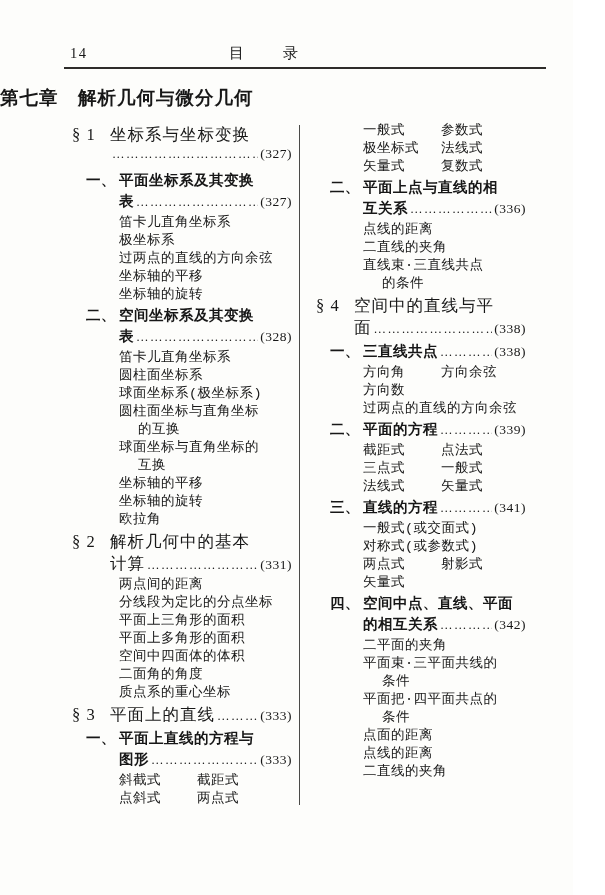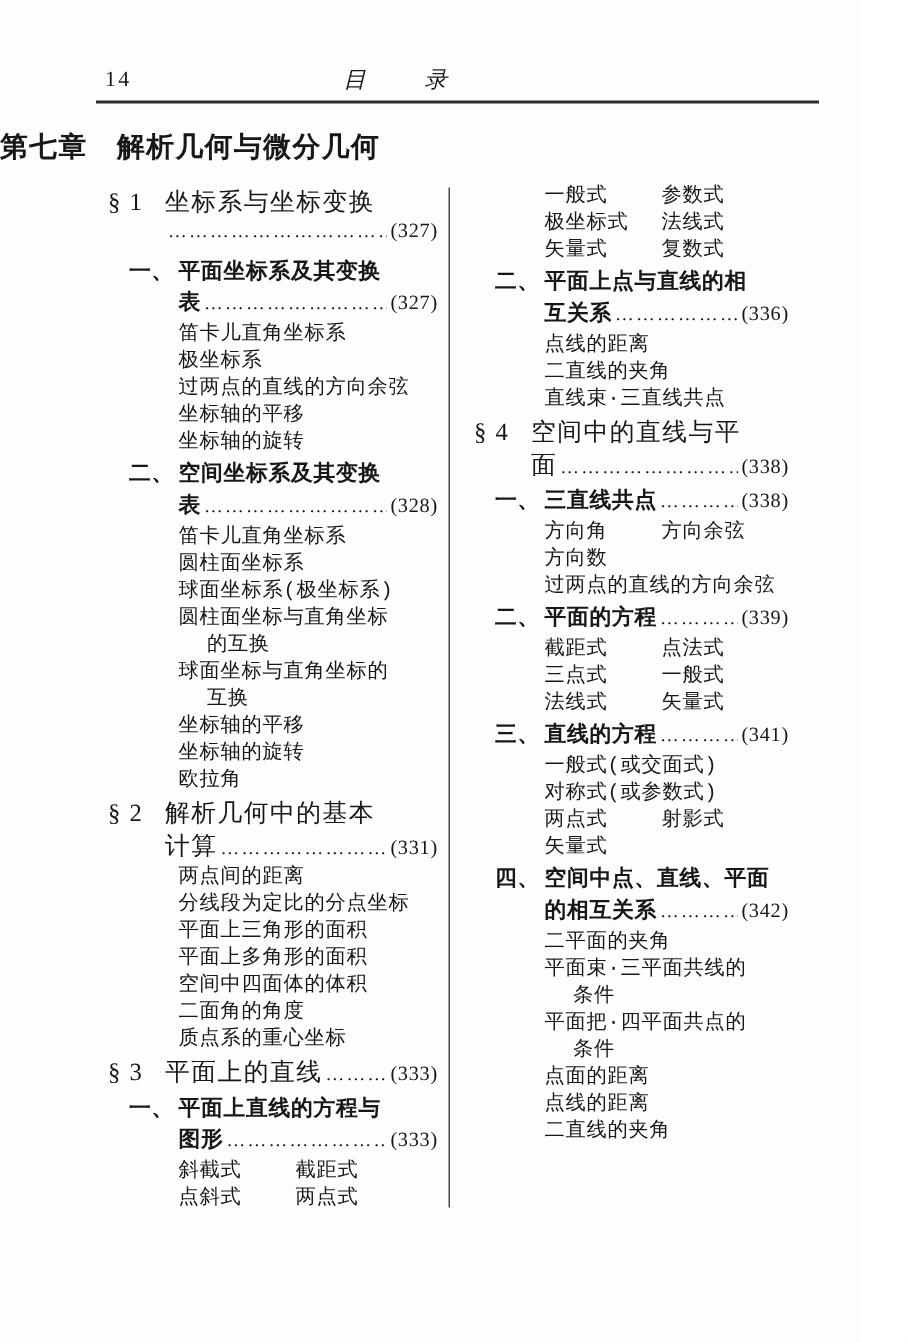--- a/index.html
+++ b/index.html
@@ -11,21 +11,21 @@
     font-family:"Liberation Serif", serif;
     overflow:hidden;
   }
   .folio{
     position:absolute;left:70px;top:45px;
     font-size:14.5px;letter-spacing:1.5px;
   }
   .runhead{
     position:absolute;left:0;right:43px;top:44px;
     text-align:center;
-    font-size:15px;letter-spacing:3px;font-style:italic;
+    font-size:15px;letter-spacing:3px;
   }
   .rule{
     position:absolute;left:64px;top:67px;
     width:482px;height:2px;background:#2e2c2a;
   }
   .chapter{
     position:absolute;left:0;top:85px;width:605px;
     text-align:left;
     font-family:"Liberation Sans", sans-serif;
     font-weight:bold;font-size:18.5px;letter-spacing:1px;
@@ -231,20 +231,23 @@
       </div>
       <div class="line sub">
         <span class="txt">点线的距离</span>
       </div>
       <div class="line sub">
         <span class="txt">二直线的夹角</span>
       </div>
       <div class="line sub">
         <span class="txt">直线束·三直线共点</span>
       </div>
+      <div class="line cont">
+        <span class="txt">的条件</span>
+      </div>
       <div class="line sec">
         <span class="lbl">§ 4</span>
         <span class="txt">空间中的直线与平</span>
       </div>
       <div class="line secc">
         <span class="txt">面</span>
         <span class="dots">………………………………………………………………………………………………………………………………………………………………</span>
         <span class="pg">(338)</span>
       </div>
       <div class="line num">

